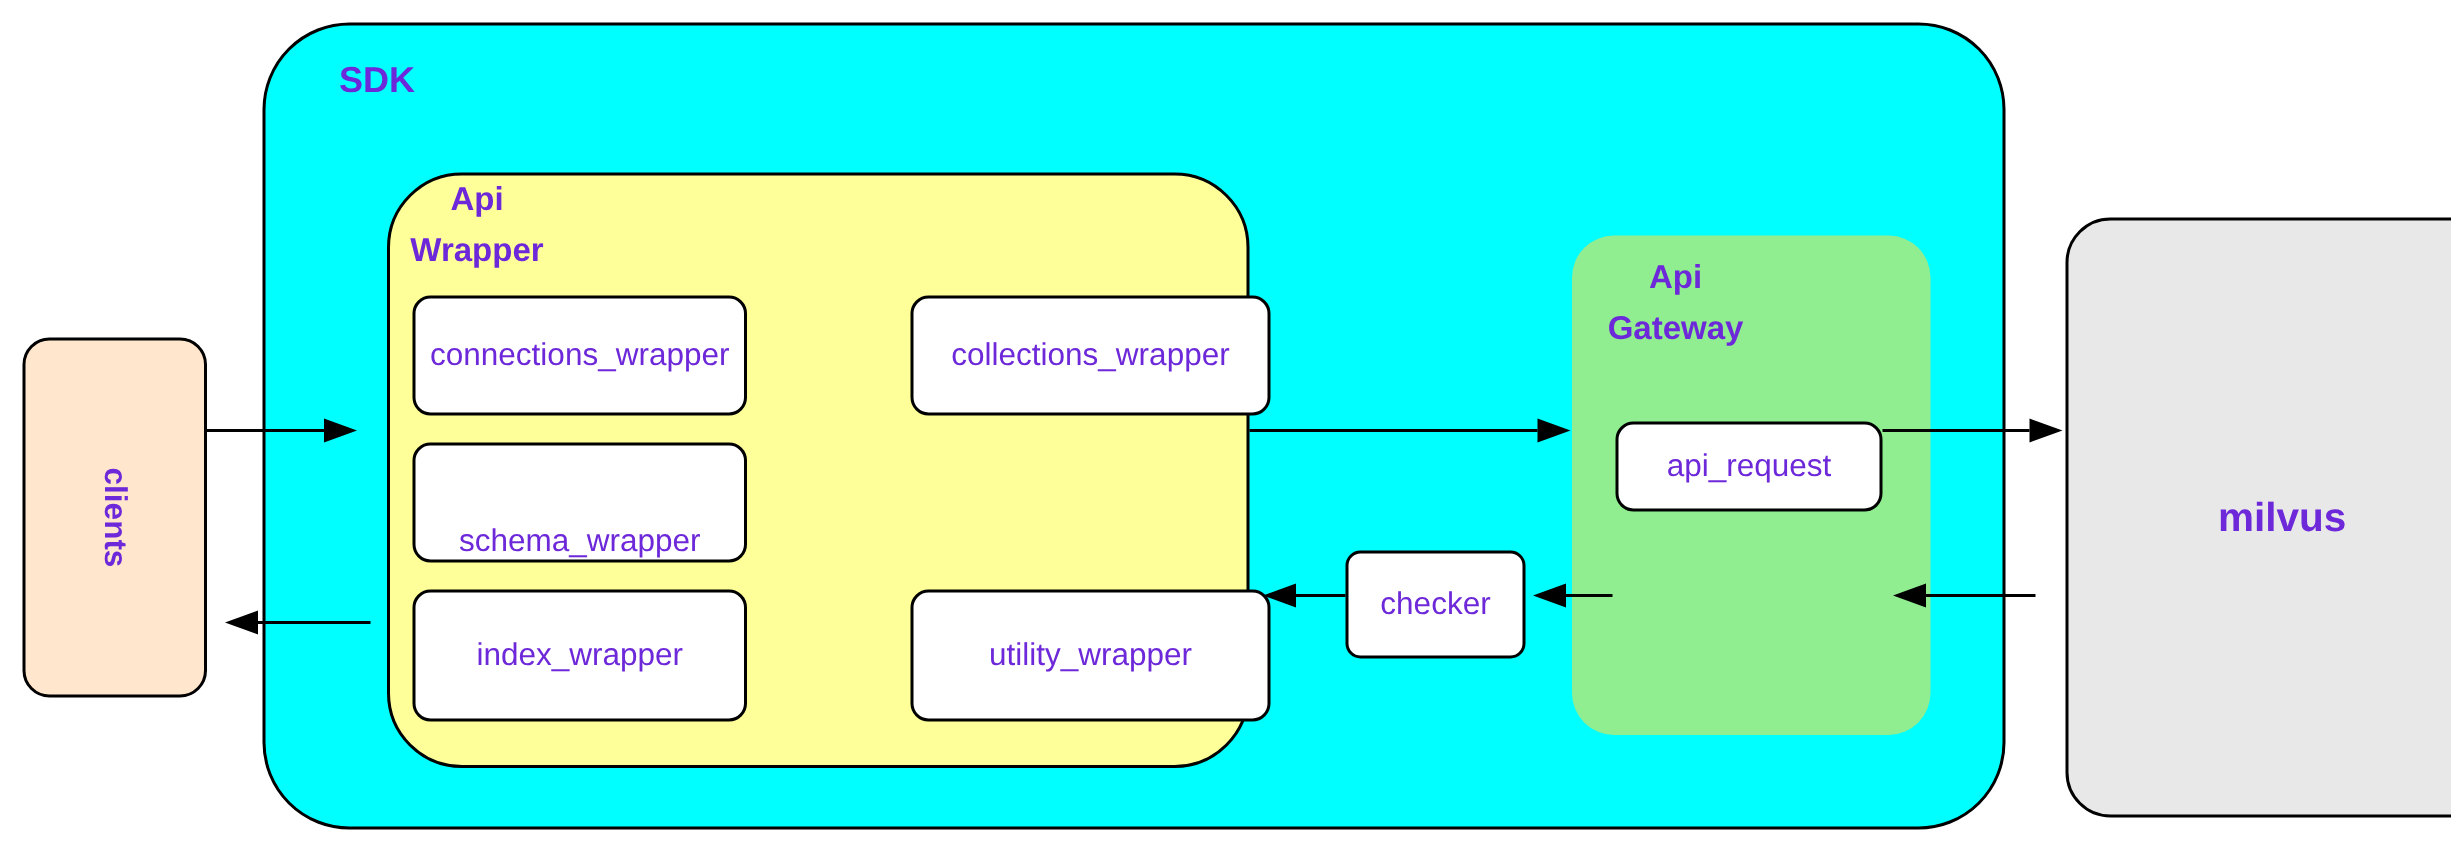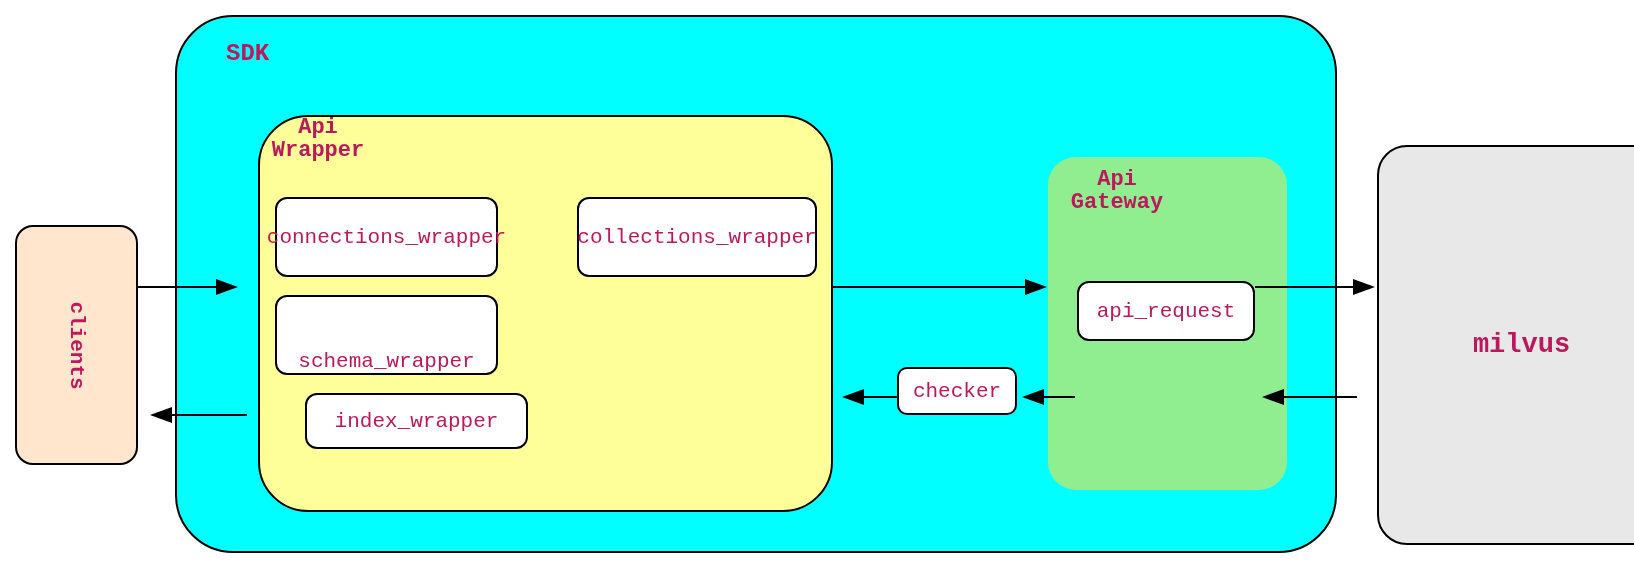--- a/index.html
+++ b/index.html
@@ -1,53 +1,53 @@
 <!DOCTYPE html>
 <html><head>
 <meta charset="utf-8">
 <style>
   html, body { margin: 0; padding: 0; background: #FFFFFF; }
   #canvas {
     position: relative;
     width: 1634px;
     height: 574px;
-    font-family: Liberation Mono, monospace;
-    color: #be185d;
+    font-family: Liberation Sans, sans-serif;
+    color: #6d28d9;
     overflow: hidden;
   }
   .abs { position: absolute; box-sizing: border-box; }
   .node {
     border: 2px solid #000;
     display: flex;
     align-items: center;
     justify-content: center;
     text-align: center;
   }
   
   .sdk-box      { left: 175px; top: 15px;  width: 1162px; height: 538px; background: #00FFFF; border: 2px solid #000; border-radius: 58px; }
   .wrapper-box  { left: 258px; top: 115px; width: 575px;  height: 397px; background: #FFFF99; border: 2px solid #000; border-radius: 50px; }
   .gateway-box  { left: 1048px; top: 157px; width: 239px; height: 333px; background: #90EE90; border: none; border-radius: 28px; }
   .milvus-box   { left: 1377px; top: 145px; width: 289px; height: 400px; background: #E8E8E8; border-radius: 30px; font-weight: bold; font-size: 27px; }
   .clients-box  { left: 15px;  top: 225px; width: 123px; height: 240px; background: #FFE6CC; border-radius: 18px; }
   .clients-box .vtext { transform: rotate(90deg); font-weight: bold; font-size: 21px; white-space: nowrap; }
   
-  .container-label { font-weight: bold; line-height: 23px; white-space: pre-line; }
+  .container-label { font-weight: bold; line-height: 34px; white-space: pre-line; }
   .sdk-label     { left: 226px;  top: 40px;  font-size: 24px; line-height: 28px; }
   .wrapper-label { left: 248px;  top: 116px; width: 140px; font-size: 22px; text-align: center; }
   .gateway-label { left: 1047px; top: 168px; width: 140px; font-size: 22px; text-align: center; }
   
   .white-box { background: #FFFFFF; border-radius: 12px; font-size: 21px; }
   .col1 { left: 275px; width: 223px; }
-  .col2 { left: 577px; width: 240px; }
+  .col2 { left: 607px; width: 240px; }
   .row1 { top: 197px; height: 80px; }
   .row2 { top: 295px; height: 80px; align-items: flex-end; }
-  .row3 { top: 393px; height: 56px; margin-left: 30px; }
+  .row3 { top: 393px; height: 88px; }
   .req-box  { left: 1077px; top: 257px; width: 178px; height: 60px; margin-top: 24px; }
   .resp-box { left: 1076px; top: 367px; width: 180px; height: 60px; }
-  .checker-box { left: 897px; top: 367px; width: 120px; height: 48px; border-radius: 10px; }
+  .checker-box { left: 897px; top: 367px; width: 120px; height: 72px; border-radius: 10px; }
   
   .aline { position: absolute; height: 2px; background: #000; }
   .ahead-r { position: absolute; width: 0; height: 0; border-top: 8px solid transparent; border-bottom: 8px solid transparent; border-left: 22px solid #000; }
   .ahead-l { position: absolute; width: 0; height: 0; border-top: 8px solid transparent; border-bottom: 8px solid transparent; border-right: 22px solid #000; }
 </style>
 </head>
 <body>
 
 <div id="canvas">
 
@@ -62,20 +62,23 @@
     <span>connections_wrapper</span>
   </div>
   <div class="abs node white-box col2 row1">
     <span>collections_wrapper</span>
   </div>
   <div class="abs node white-box col1 row2">
     <span>schema_wrapper</span>
   </div>
   <div class="abs node white-box col1 row3">
     <span>index_wrapper</span>
+  </div>
+  <div class="abs node white-box col2 row3">
+    <span>utility_wrapper</span>
   </div>
 
   <div class="abs gateway-box"></div>
   <div class="abs container-label gateway-label">Api
 Gateway</div>
 
   <div class="abs node white-box req-box">
     <span>api_request</span>
   </div>
 

